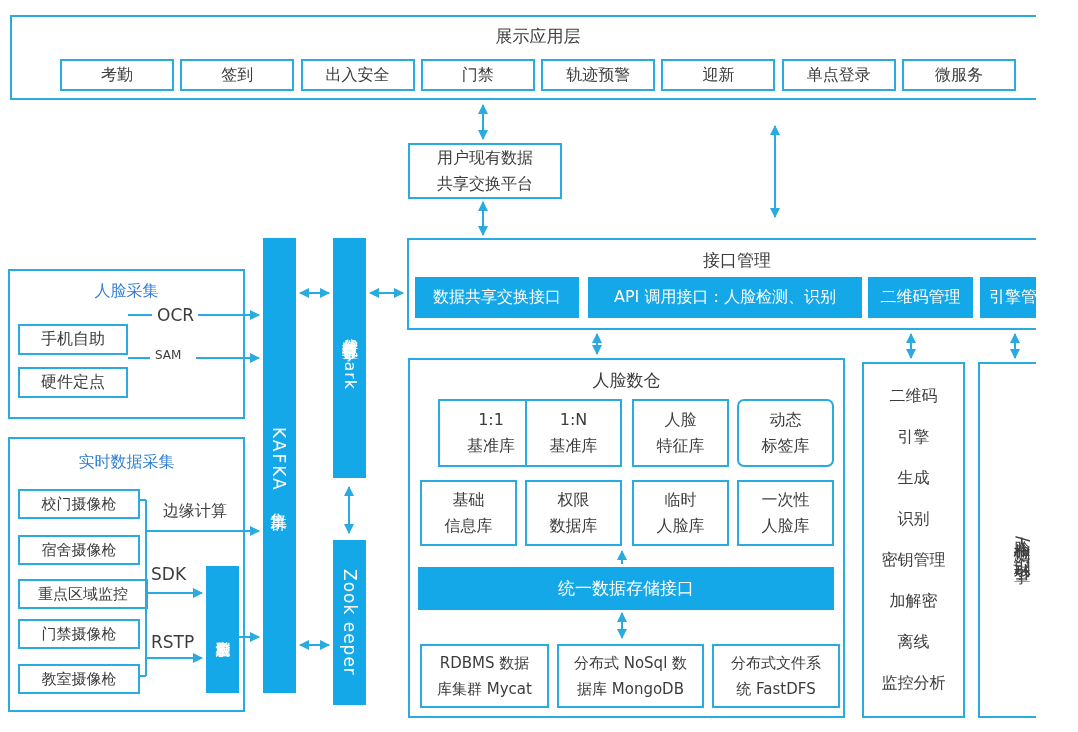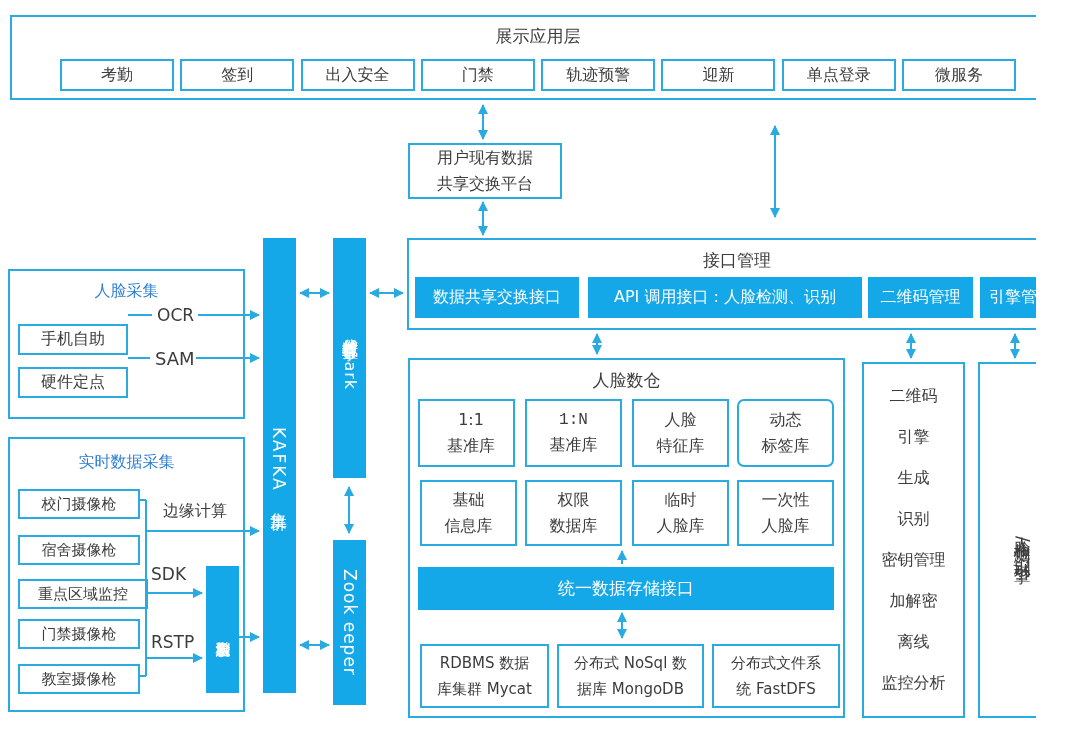--- a/index.html
+++ b/index.html
@@ -49,21 +49,21 @@
       <div>共享交换平台</div>
     </div>
   </div>
 
   <div class="box" style="left:8px;top:245px;width:237px;height:150px;margin-top:24px;">
     <div class="sec-title blue" style="top:10px;">人脸采集</div>
     <div class="box ctr" style="left:8px;top:53px;width:110px;height:31px;font-size:16px;">手机自助</div>
     <div class="box ctr" style="left:8px;top:96px;width:110px;height:31px;font-size:16px;">硬件定点</div>
   </div>
   <div class="lbl" style="left:157px;top:305px;font-size:17px;">OCR</div>
-  <div class="lbl" style="left:155px;top:348px;font-size:18px;">SAM</div>
+  <div class="lbl" style="left:155px;top:348px;font-size:12px;">SAM</div>
 
   <div class="box" style="left:8px;top:437px;width:237px;height:275px;">
     <div class="sec-title blue" style="top:13px;">实时数据采集</div>
     <div class="box ctr cambox" style="top:50px;">校门摄像枪</div>
     <div class="box ctr cambox" style="top:96px;">宿舍摄像枪</div>
     <div class="box ctr cambox" style="top:140px;width:130px;">重点区域监控</div>
     <div class="box ctr cambox" style="top:180px;">门禁摄像枪</div>
     <div class="box ctr cambox" style="top:225px;">教室摄像枪</div>
   </div>
   <div class="lbl" style="left:163px;top:501px;">边缘计算</div>
@@ -87,27 +87,27 @@
     <div class="sec-title" style="top:9px;">接口管理</div>
     <div class="bluebar" style="left:6px;top:37px;width:164px;height:41px;font-size:16px;">数据共享交换接口</div>
     <div class="bluebar" style="left:179px;top:37px;width:274px;height:41px;font-size:16px;">API 调用接口 : 人脸检测、识别</div>
     <div class="bluebar" style="left:459px;top:37px;width:105px;height:41px;font-size:16px;">二维码管理</div>
     <div class="bluebar" style="left:571px;top:37px;width:82px;height:41px;font-size:16px;">引擎管理</div>
   </div>
 
   <div class="box" style="left:408px;top:358px;width:437px;height:360px;">
     <div class="sec-title" style="top:9px;">人脸数仓</div>
 
-    <div class="box ctr cell" style="left:8px;top:39px;height:68px;padding-left:9px;">
+    <div class="box ctr cell" style="left:28px;top:39px;height:68px;padding-left:9px;">
         <div>
           <div>1:1</div>
           <div>基准库</div>
         </div>
       </div>
-    <div class="box ctr cell" style="left:115px;top:39px;height:68px;font-family:Liberation Mono, monospace;">
+    <div class="box ctr cell" style="left:115px;top:39px;height:68px;">
         <div>
           <div>1:N</div>
           <div>基准库</div>
         </div>
       </div>
     <div class="box ctr cell" style="left:222px;top:39px;height:68px;">
         <div>
           <div>人脸</div>
           <div>特征库</div>
         </div>

